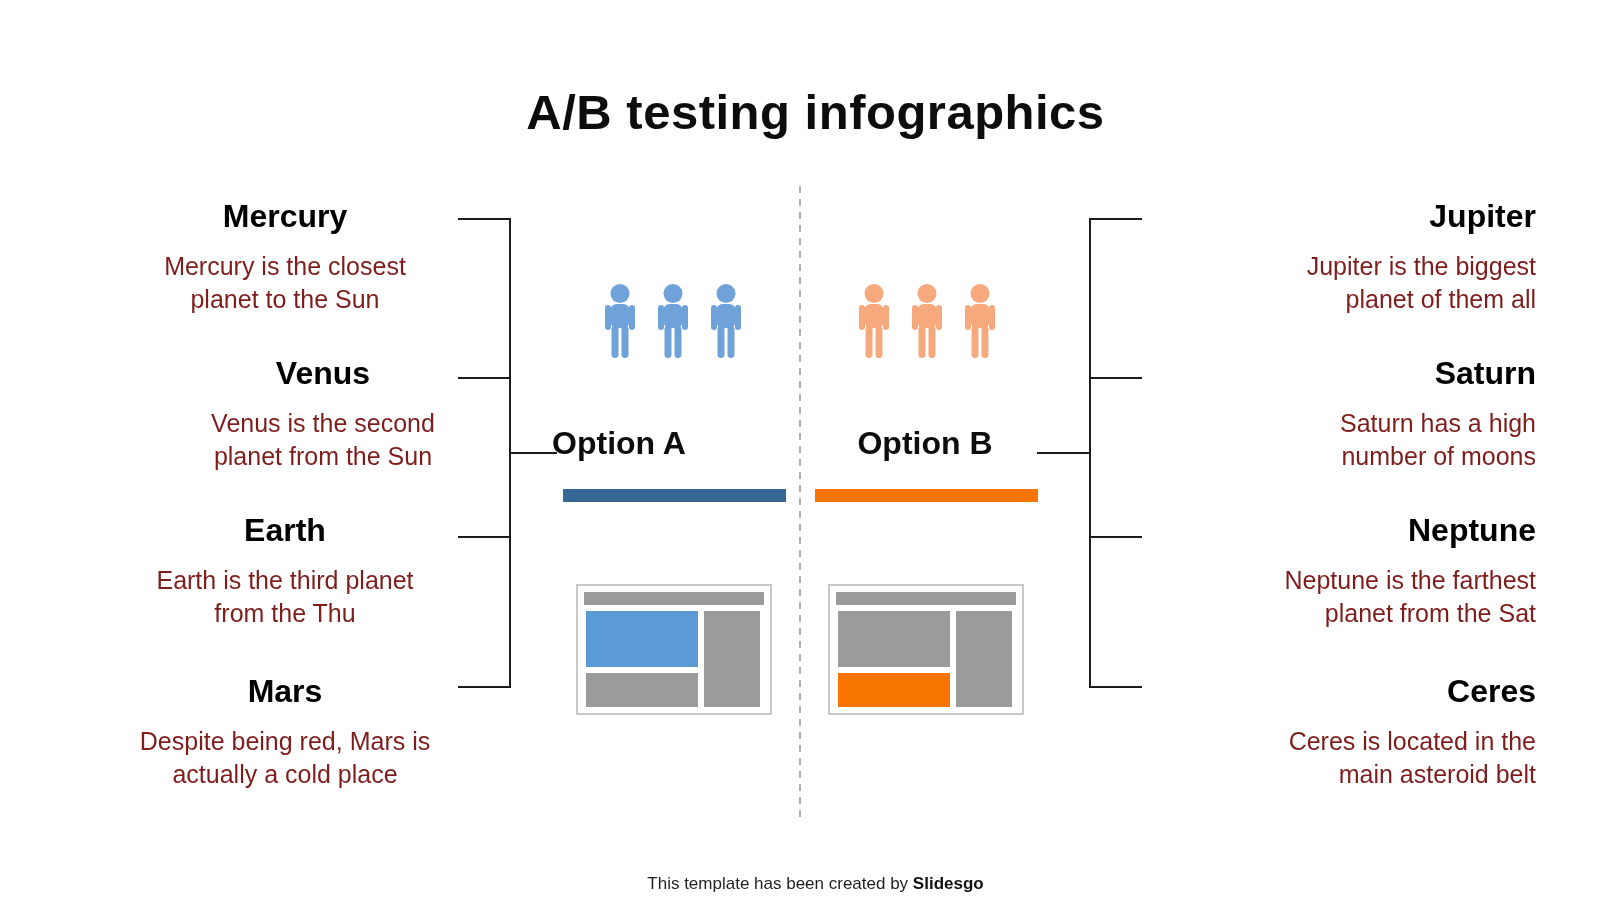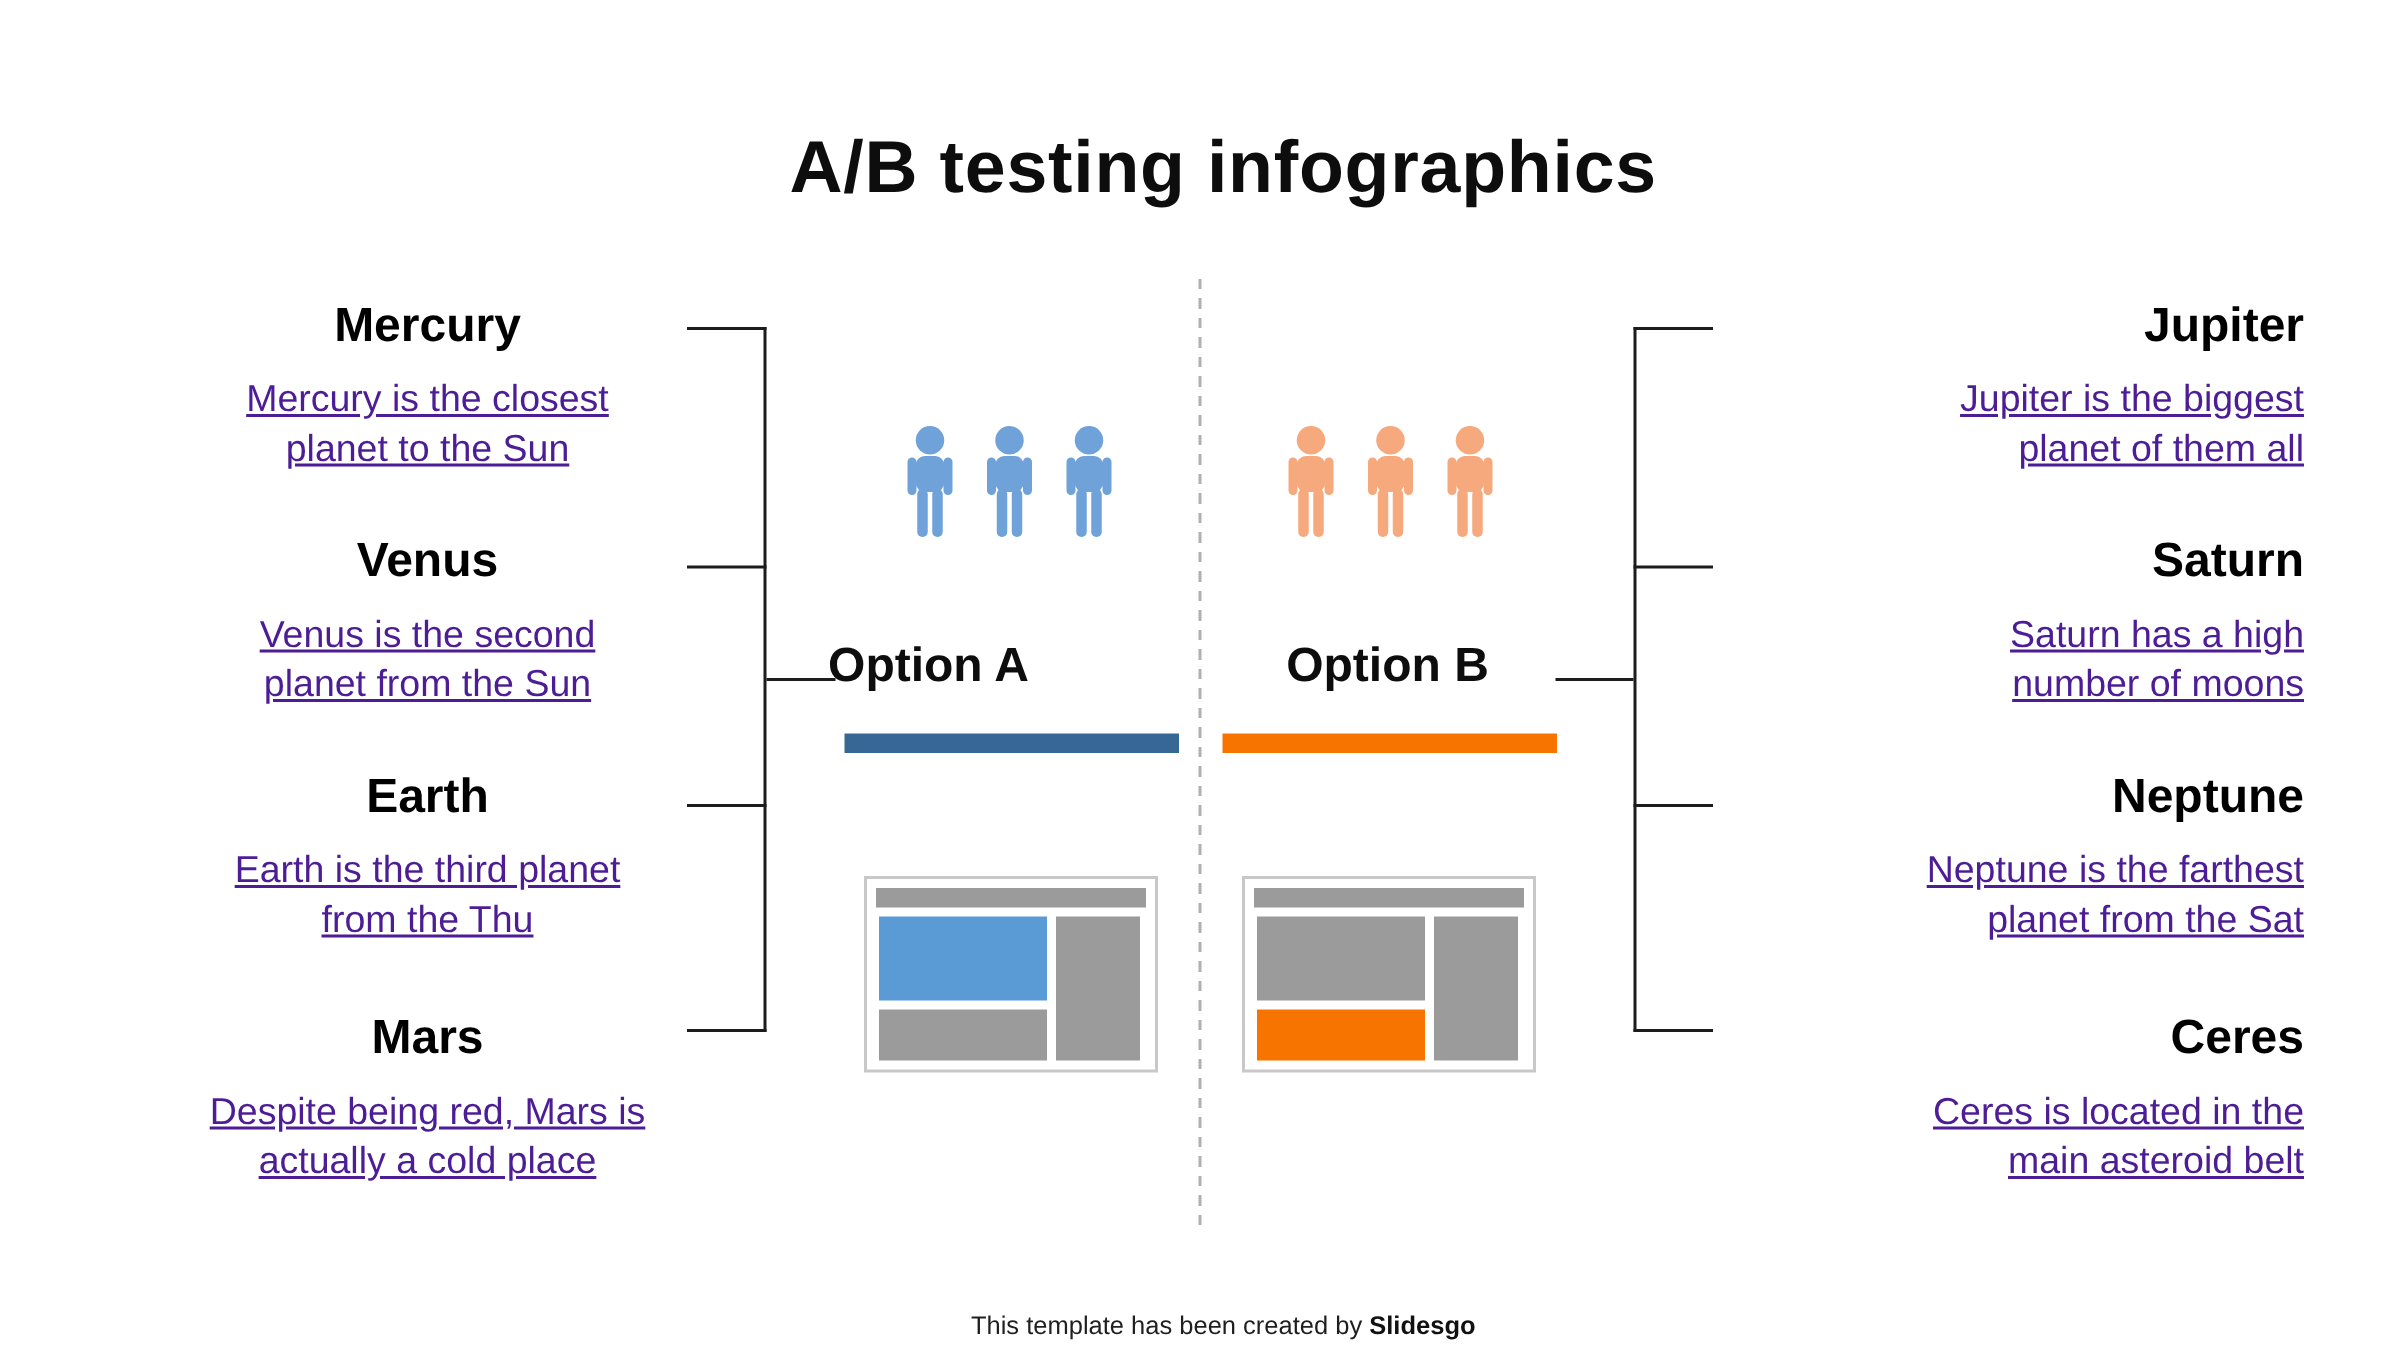--- a/index.html
+++ b/index.html
@@ -3,24 +3,24 @@
 <meta charset="utf-8">
 <style>
   html,body{margin:0;padding:0;background:#ffffff;}
   .slide{position:relative;width:1600px;height:900px;background:#ffffff;overflow:hidden;
          font-family:"Liberation Sans",sans-serif;color:#111;padding-left:31px;}
   .title{position:absolute;top:84px;left:0;width:100%;text-align:center;
          font-size:49px;font-weight:800;color:#0d0d0d;line-height:56px;letter-spacing:.5px;}
   
   .item{position:absolute;width:380px;}
   .item h3{margin:0;font-size:32px;font-weight:800;color:#000;line-height:38px;}
-  .item p{margin:15px 0 0;font-size:25px;line-height:33px;color:#4c1d95;white-space:pre-line;text-decoration:underline;}
+  .item p{margin:15px 0 0;font-size:25px;line-height:33px;color:#7f1d1d;white-space:pre-line;}
   .left-item{left:95px;text-align:center;}
   .right-item{right:95px;text-align:right;}
-  .pos-0{top:197px;} .pos-1{top:354px;} .pos-2{top:511px;} .pos-3{top:672px;}
+  .pos-0{top:197px;} .pos-1{top:354px;margin-left:38px;} .pos-2{top:511px;} .pos-3{top:672px;}
   
   .vline{position:absolute;width:2px;background:#1c1c1c;}
   .hline{position:absolute;height:2px;background:#1c1c1c;}
   
   .option-label{position:absolute;top:424px;width:280px;text-align:center;
                 font-size:32px;font-weight:700;color:#0d0d0d;line-height:38px;}
   .bar{position:absolute;top:489px;height:13px;}
   .bar-a{left:563px;width:223px;background:#366795;}
   .bar-b{left:815px;width:223px;background:#F87400;}
   

